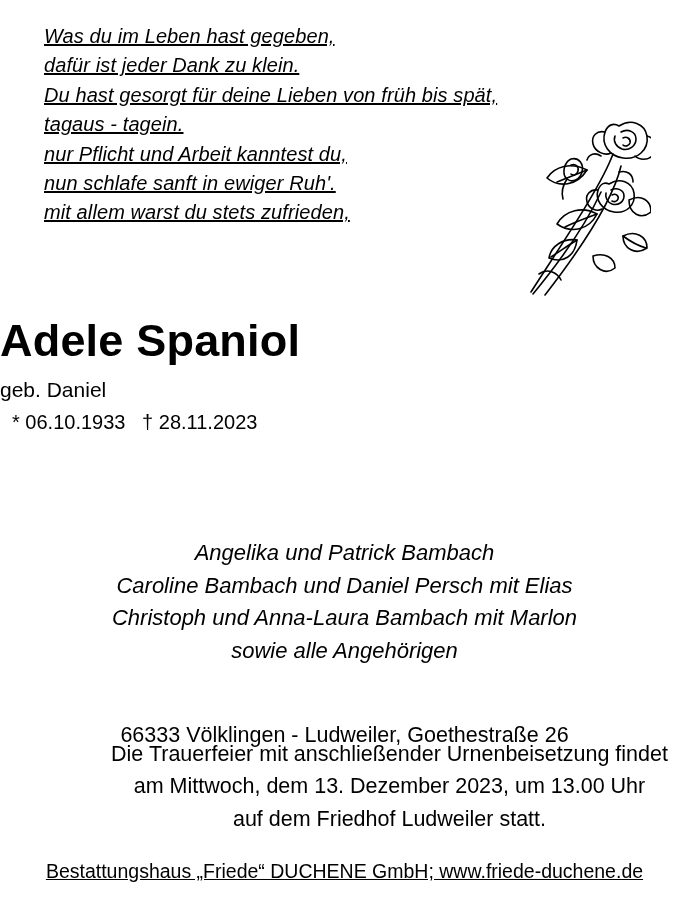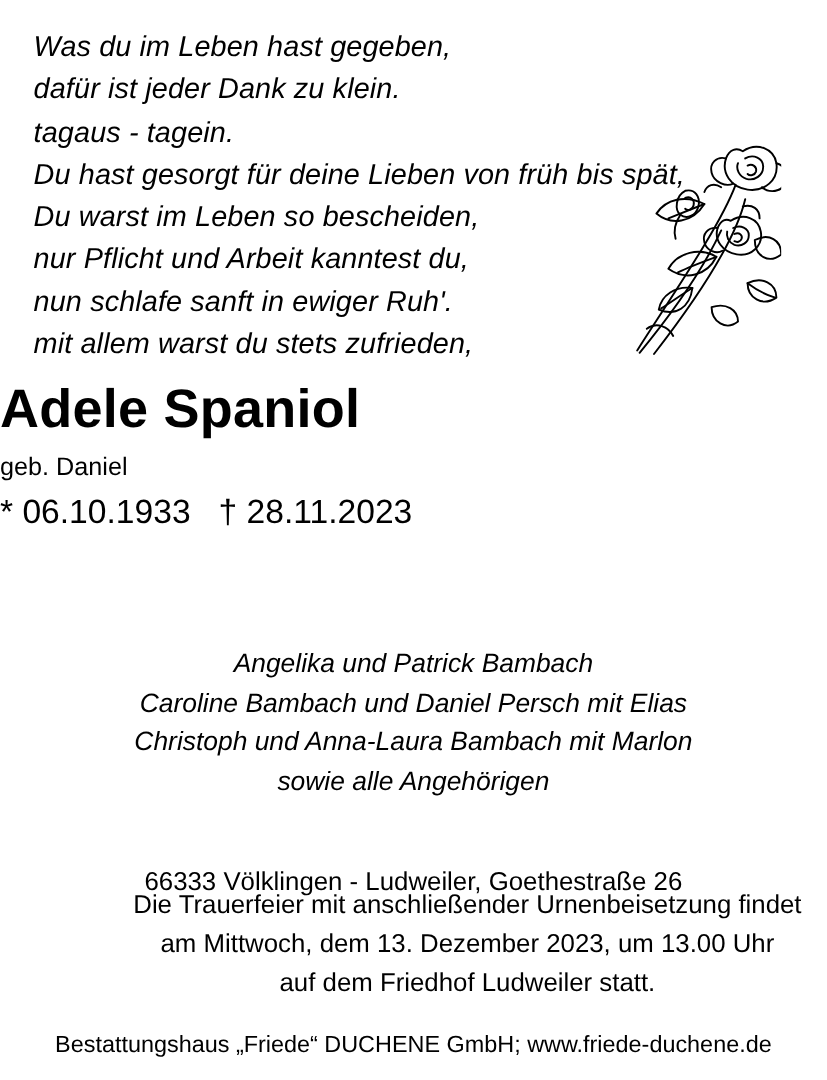--- a/index.html
+++ b/index.html
@@ -17,26 +17,27 @@
     height: 900px;
     box-sizing: border-box;
     background: #ffffff;
     overflow: hidden;
   }
 
   
   .poem {
     position: absolute;
     top: 22px;
-    left: 28px;
+    left: 44px;
     width: 560px;
     font-style: italic;
-    font-size: 24px;
+    font-size: 20px;
     line-height: 1.47;
     letter-spacing: 0.1px;
+    text-decoration: underline;
   }
   .poem div {
     white-space: pre;
   }
 
   
   .roses {
     position: absolute;
     top: 96px;
     right: 38px;
@@ -61,22 +62,23 @@
     font-weight: bold;
     letter-spacing: 0.2px;
     line-height: 1.1;
   }
   .maiden-name {
     margin-top: 12px;
     font-size: 21px;
   }
   .dates {
     margin-top: 9px;
-    font-size: 28px;
-    white-space: pre;
+    font-size: 20px;
+    white-space: pre;
+    padding-left: 12px;
   }
 
   
   .dedication {
     position: absolute;
     top: 495px;
     left: 0;
     width: 100%;
     text-align: center;
     font-size: 22px;
@@ -123,33 +125,33 @@
   }
 
   
   .footer {
     position: absolute;
     top: 860px;
     left: 0;
     width: 100%;
     text-align: center;
     font-size: 19.5px;
+    text-decoration: underline;
   }
 </style>
 </head>
 <body>
 
 <div class="obituary">
 
   <div class="poem">
     <div>Was du im Leben hast gegeben,</div>
     <div>dafür ist jeder Dank zu klein.</div>
+    <div>Du hast gesorgt für deine Lieben von früh bis spät,</div>
     <div>tagaus - tagein.</div>
-    <div>Du hast gesorgt für deine Lieben von früh bis spät,</div>
-    <div>Du warst im Leben so bescheiden,</div>
     <div>nur Pflicht und Arbeit kanntest du,</div>
     <div>nun schlafe sanft in ewiger Ruh'.</div>
     <div>mit allem warst du stets zufrieden,</div>
   </div>
 
   <div class="roses">
     <svg viewBox="0 0 150 205" xmlns="http://www.w3.org/2000/svg">
       <g fill="none" stroke="#000000" stroke-width="1.6" stroke-linecap="round" stroke-linejoin="round">
 
         <path d="M112 58 C100 90 66 140 30 196"></path>

